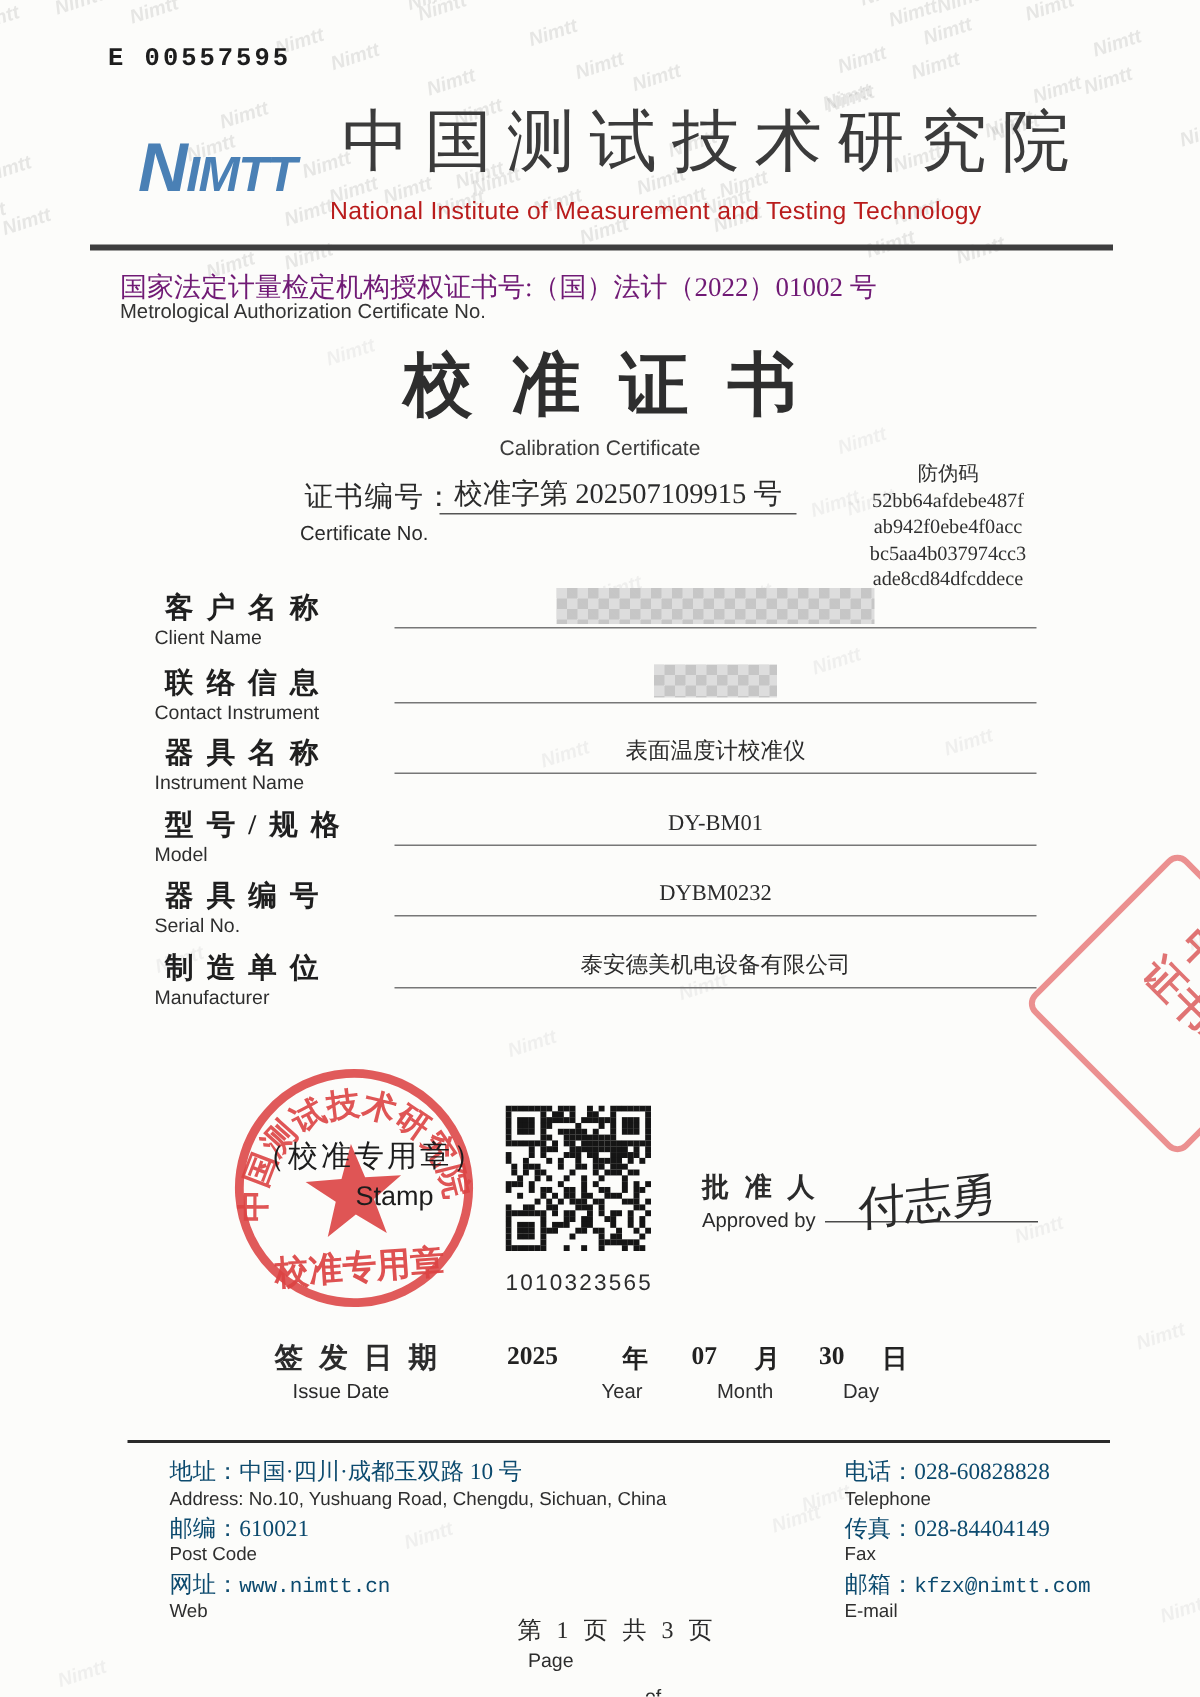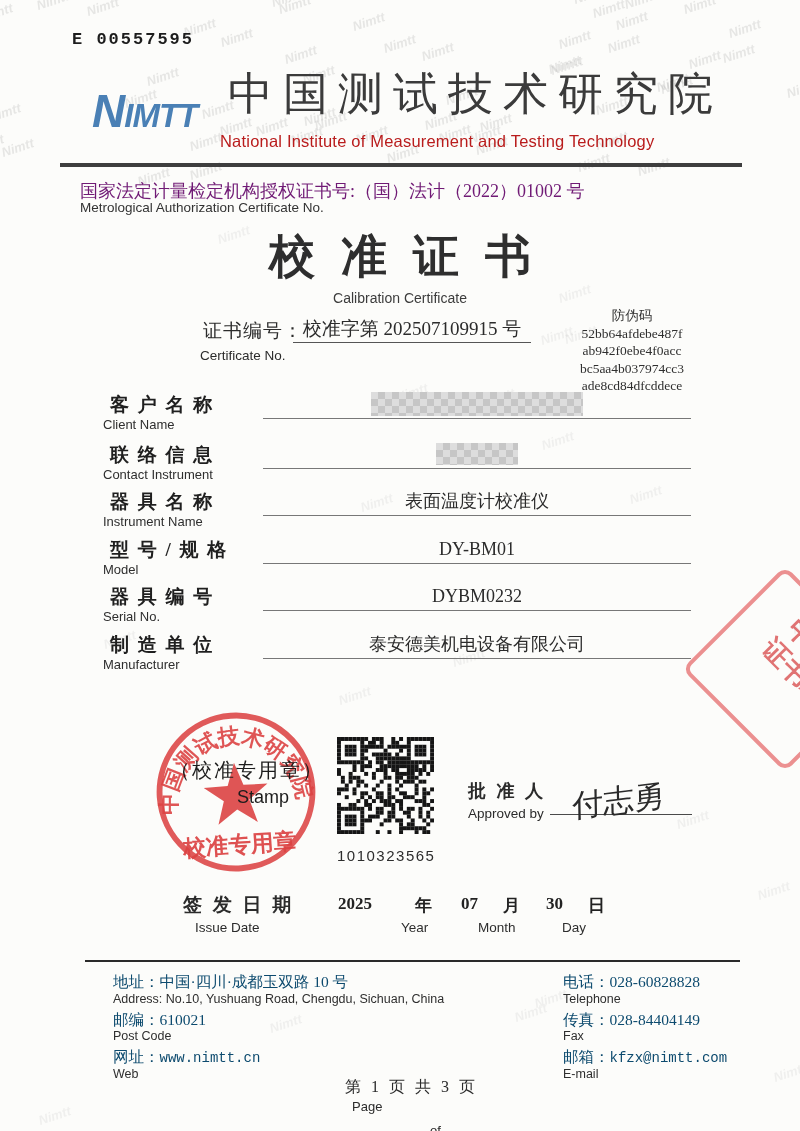--- a/index.html
+++ b/index.html
@@ -37,21 +37,21 @@
   .certno-en{left:200px;top:348px;font:400 13.5px "Liberation Sans",sans-serif;}
   .antifake{left:553px;top:307px;width:158px;text-align:center;font-size:13.5px;
        line-height:17.5px;color:#2f2f2f;}
   
   .field-row{position:absolute;left:0;width:800px;height:48px;}
   .f-label{position:absolute;left:110px;top:0;font-size:19px;font-weight:600;
        letter-spacing:2px;color:#1f1f1f;white-space:nowrap;}
   .f-en{position:absolute;left:103px;top:25px;width:175px;text-align:left;
        font:400 13px "Liberation Sans",sans-serif;color:#2e2e2e;}
   .f-line{position:absolute;left:263px;top:0;width:428px;height:26px;
-       border-bottom:1.2px solid #777;text-align:center;font-size:18px;line-height:25px;}
+       border-bottom:1.2px solid #777;text-align:center;font-size:15px;line-height:25px;}
   .mosaic{display:inline-block;vertical-align:bottom;margin-bottom:2px;
        background-color:#ddd;
        background-image:linear-gradient(45deg,rgba(0,0,0,.10) 25%,transparent 25%,transparent 75%,rgba(0,0,0,.10) 75%),
                         linear-gradient(45deg,rgba(0,0,0,.10) 25%,transparent 25%,transparent 75%,rgba(0,0,0,.10) 75%);
        background-size:14px 14px;background-position:0 0,7px 7px;filter:blur(.4px);}
   .mosaic.big{width:212px;height:24px;}
   .mosaic.small{width:82px;height:22px;}
   
   .diamond{left:712px;top:596px;width:138px;height:138px;border:4px solid #ea8585;
        border-radius:10px;transform:rotate(45deg);color:#dd6565;opacity:.9;}

